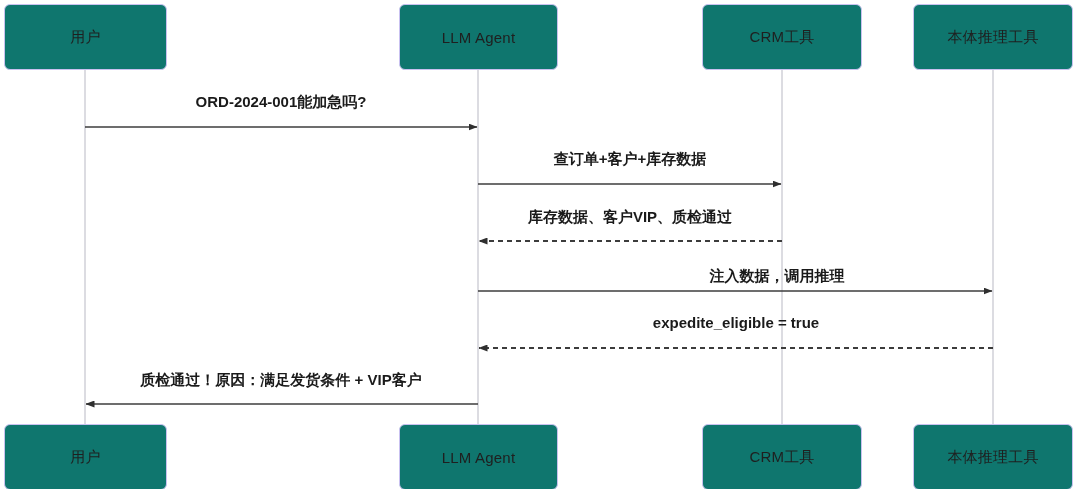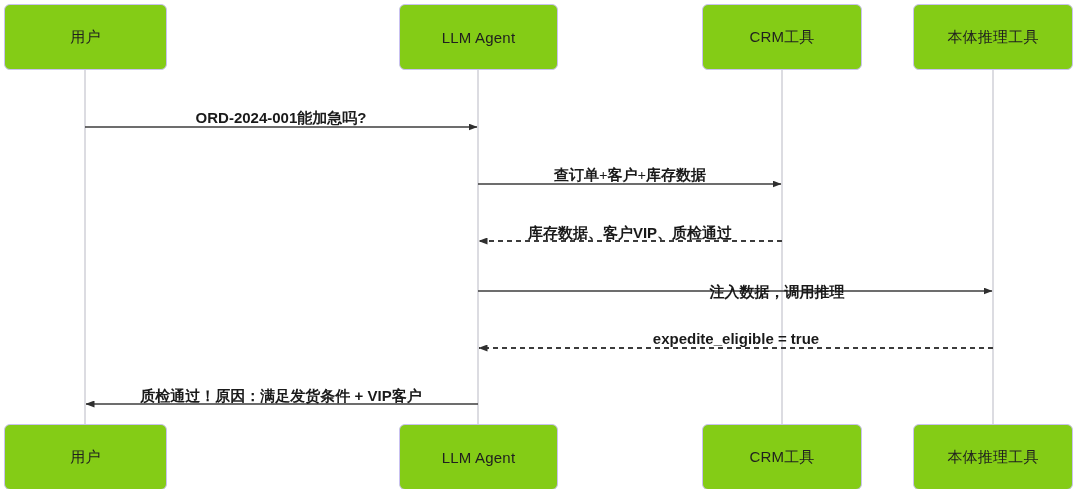--- a/index.html
+++ b/index.html
@@ -23,21 +23,21 @@
     position: absolute;
     top: 0;
     left: 0;
     width: 1080px;
     height: 489px;
     display: block;
   }
   .participant-box {
     position: absolute;
     box-sizing: border-box;
-    background: #84cc16;
+    background: #0f766e;
     border: 1px solid #C9C1F0;
     border-radius: 6px;
     display: flex;
     align-items: center;
     justify-content: center;
   }
   .participant-label {
     font-size: 15px;
     color: #1f1f1f;
     font-family: "Liberation Sans", "DejaVu Sans", sans-serif;
@@ -46,21 +46,20 @@
   }
   .msg-label {
     position: absolute;
     transform: translateX(-50%);
     font-size: 15px;
     font-weight: bold;
     color: #1a1a1a;
     white-space: nowrap;
     font-family: "Liberation Sans", "DejaVu Sans", sans-serif;
     text-align: center;
-    margin-top: 16px;
   }
 </style>
 </head>
 <body>
 
 <div id="diagram-root">
 
   <svg id="seq-svg" viewBox="0 0 1080 489" xmlns="http://www.w3.org/2000/svg">
     <defs>
       <marker id="arrowhead-right" markerWidth="9" markerHeight="7" refX="8.5" refY="3.5" orient="auto" markerUnits="userSpaceOnUse">
@@ -109,20 +108,20 @@
       </div>
       <div class="participant-box" style="left: 702px; top: 424px; width: 160px; height: 66px;">
         <span class="participant-label">CRM工具</span>
       </div>
       <div class="participant-box" style="left: 913px; top: 424px; width: 160px; height: 66px;">
         <span class="participant-label">本体推理工具</span>
       </div>
     </div>
   <div id="message-labels">
       <div class="msg-label" style="left: 281px; top: 93px;">ORD-2024-001能加急吗?</div>
-      <div class="msg-label" style="left: 630px; top: 150px; font-family: Liberation Serif, serif;">查订单+客户+库存数据</div>
+      <div class="msg-label" style="left: 630px; top: 150px;">查订单+客户+库存数据</div>
       <div class="msg-label" style="left: 630px; top: 208px;">库存数据、客户VIP、质检通过</div>
       <div class="msg-label" style="left: 777px; top: 267px;">注入数据，调用推理</div>
       <div class="msg-label" style="left: 736px; top: 314px;">expedite_eligible = true</div>
       <div class="msg-label" style="left: 281px; top: 371px;">质检通过！原因：满足发货条件 + VIP客户</div>
     </div>
 
 </div>
 
 </body></html>

